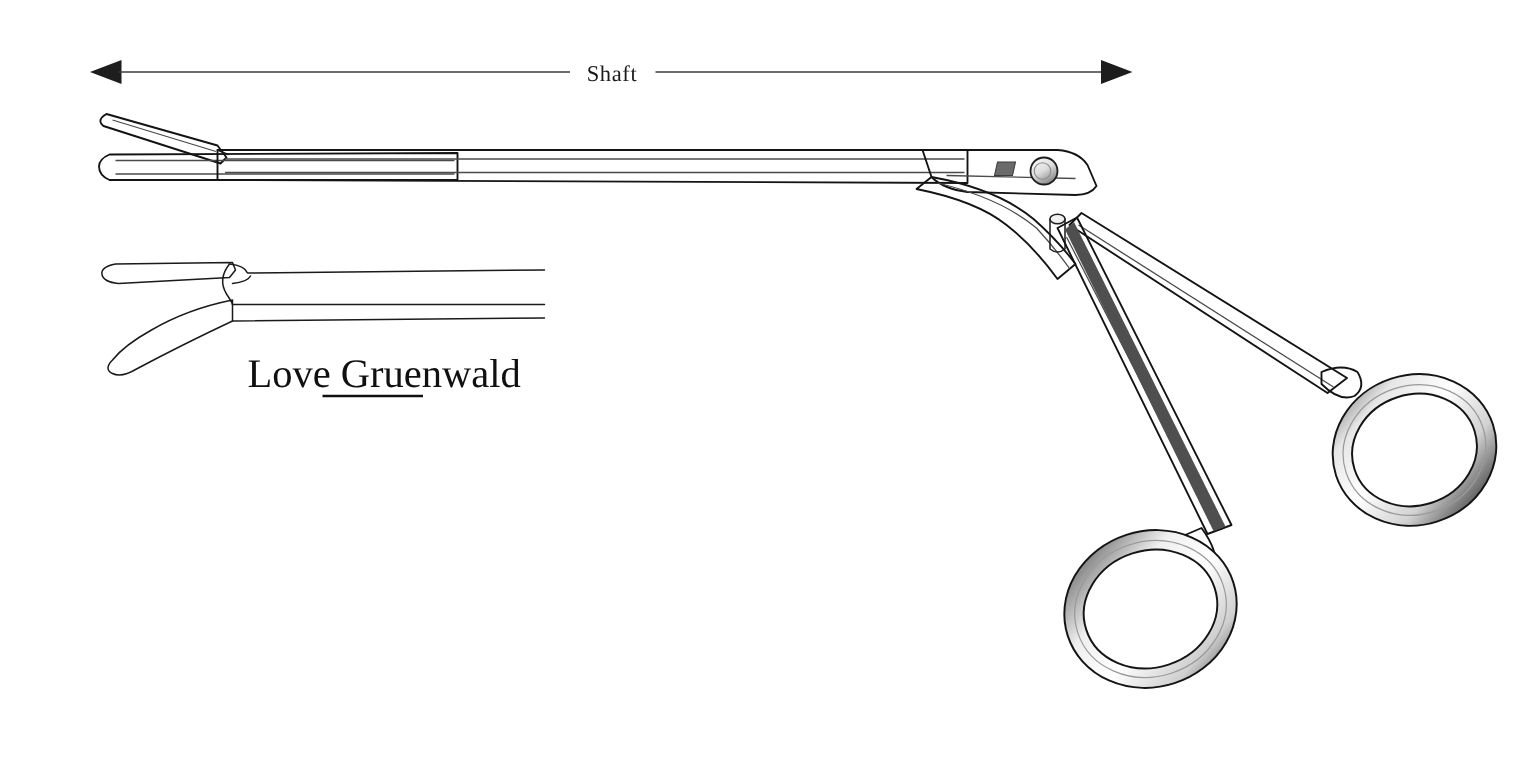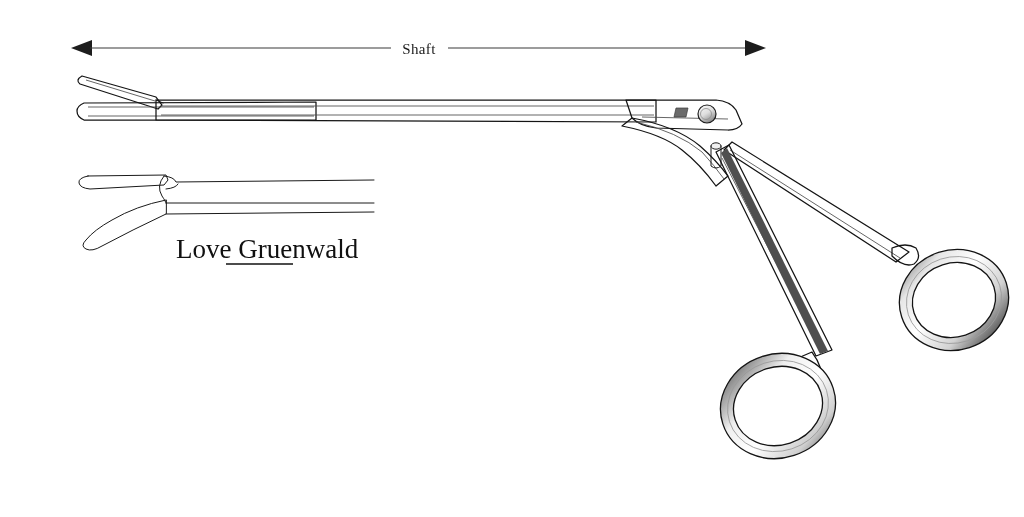--- a/index.html
+++ b/index.html
@@ -10,21 +10,21 @@
   }
   body {
     width: 1024px;
     height: 517px;
     overflow: hidden;
     font-family: "Liberation Serif", "DejaVu Serif", serif;
     position: relative;
   }
   #canvas-wrap {
     position: absolute;
-    left: 16px;
+    left: 5px;
     top: 0;
     width: 820px;
     height: 517px;
     text-align: center;
   }
   svg#figure {
     display: block;
     width: 1024px;
     height: 517px;
   }

